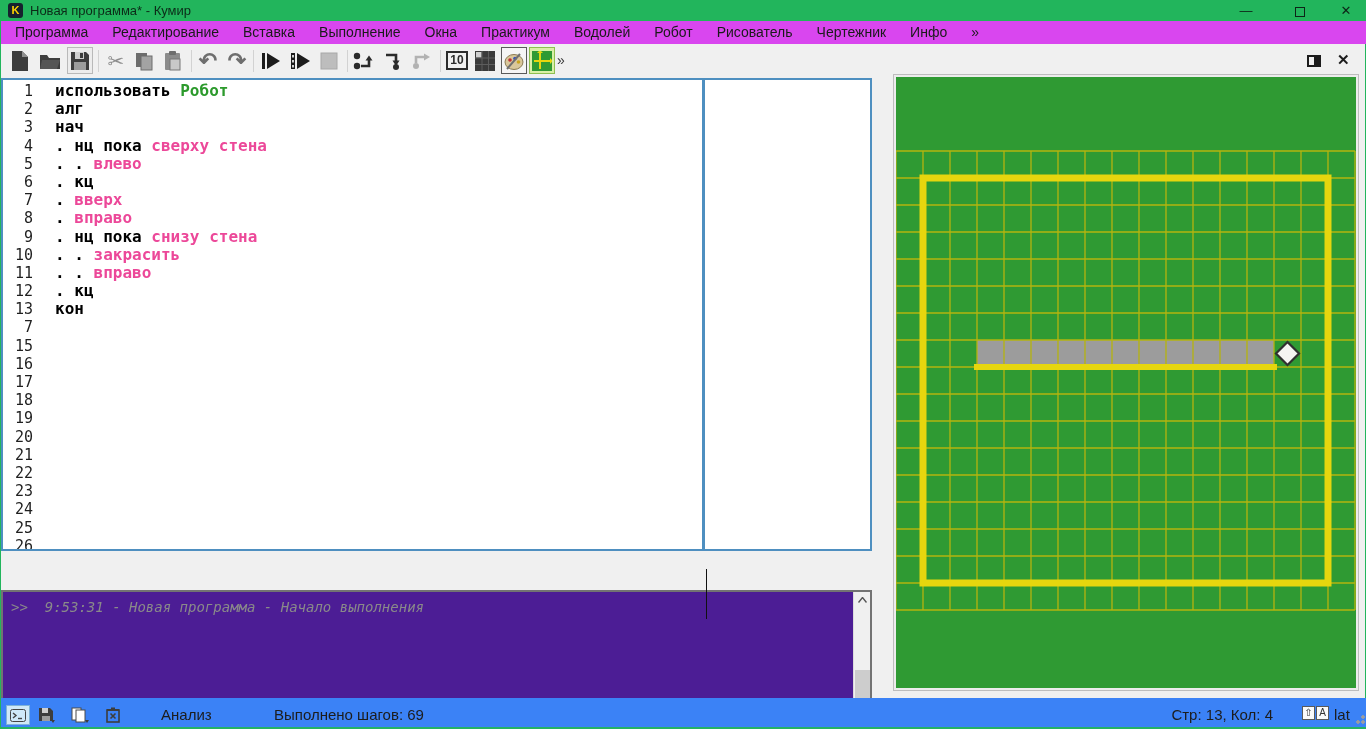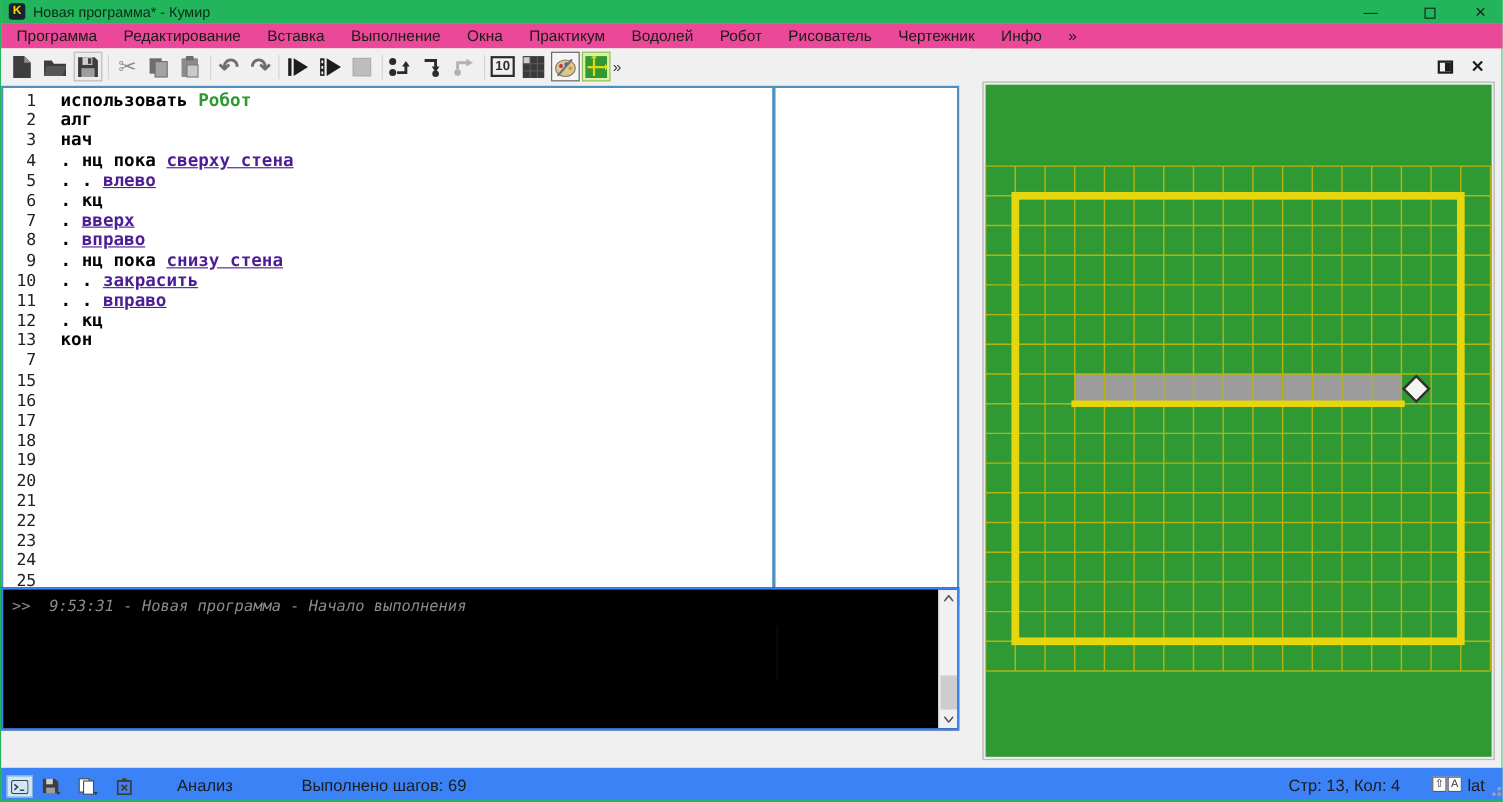--- a/index.html
+++ b/index.html
@@ -12,21 +12,21 @@
   #titlebar { position:absolute; left:0; top:0; width:1366px; height:21px; background:#22b55c; }
   #app-logo { position:absolute; left:7px; top:3px; width:15px; height:15px; background:#16222e;
               border-radius:3px; color:#ffd400; font-weight:bold; font-size:11px; line-height:15px; text-align:center; }
   #title-text { position:absolute; left:29px; top:3px; font-size:13px; color:#0c2b18; }
   .winbtn { position:absolute; top:0; width:34px; height:21px; text-align:center; line-height:21px;
             font-size:13px; color:#0d2417; cursor:default; }
   #btn-min { left:1228px; } #btn-max { left:1282px; } #btn-close { left:1328px; }
   #btn-max span { display:inline-block; width:10px; height:10px; border:1px solid #0d2417; vertical-align:middle; }
 
   
-  #menubar { position:absolute; left:0; top:21px; width:1366px; height:23px; background:#ec4899;
+  #menubar { position:absolute; left:0; top:21px; width:1366px; height:23px; background:#d946ef;
              display:flex; align-items:center; padding-left:2px; }
   .menu-item { padding:0 12px; font-size:14px; color:#1a1a1a; line-height:23px; }
 
   
   #toolbar { position:absolute; left:0; top:44px; width:880px; height:34px; background:#f0f0f0; }
   .tbtn { position:absolute; top:3px; width:26px; height:27px; display:flex; align-items:center; justify-content:center; }
   .tbtn.focused { border:1px solid #b9b9b9; background:#ececec; }
   .tbtn.framed  { border:1px solid #5a5a5a; background:#f5f5f5; }
   .tbtn.active  { border:1px solid #8fbf4f; background:#d9f0a6; }
   .tsep { position:absolute; top:6px; width:1px; height:22px; background:#d2d2d2; }
@@ -35,26 +35,26 @@
 
   
   #editor { position:absolute; left:0; top:78px; width:871px; height:473px; background:#ffffff;
             border:2px solid #4e8fc0; overflow:hidden; }
   #gutter { position:absolute; left:0; top:2px; width:38px; }
   .lnum { height:18.2px; line-height:18.2px; text-align:right; padding-right:8px;
           font-family:"DejaVu Sans Mono", monospace; font-size:15px; color:#1f1f1f; }
   #code { position:absolute; left:52px; top:2px; white-space:pre;
           font-family:"DejaVu Sans Mono", monospace; font-size:16px; font-weight:bold; }
   .code-line { height:18.2px; line-height:18.2px; }
-  .tok-k { color:#000000; } .tok-a { color:#2c9a2c; } .tok-c { color:#4c1d95;text-decoration:underline; } .tok-d { color:#000000; }
+  .tok-k { color:#000000; } .tok-a { color:#2c9a2c; } .tok-c { color:#ec4899; } .tok-d { color:#000000; }
   #margin-line { position:absolute; left:701px; top:80px; width:3px; height:469px; background:#4e8fc0; }
 
   
-  #console { position:absolute; left:0; top:534px; width:871px; height:130px; background:#000000;
-             border:2px solid #3b82f6; overflow:hidden; }
+  #console { position:absolute; left:0; top:590px; width:871px; height:130px; background:#4c1d95;
+             border:2px solid #737373; overflow:hidden; }
   #console-lines { position:absolute; left:8px; top:4px; white-space:pre;
              font-family:"DejaVu Sans Mono", monospace; font-style:italic; font-size:14px; color:#8a8a8a; }
   .console-line { height:30px; line-height:22px; }
   #console-caret { position:absolute; left:705px; top:569px; width:1px; height:50px; background:#111; }
   #console-scrollbar { position:absolute; right:0; top:0; width:17px; height:126px; background:#f0f0f0; border-left:1px solid #dcdcdc; }
   .sb-arrow { position:absolute; left:0; width:17px; height:16px; display:flex; align-items:center; justify-content:center; }
   #sb-up { top:0; } #sb-down { bottom:0; }
   #sb-thumb { position:absolute; left:1px; bottom:17px; width:15px; height:31px; background:#cdcdcd; }
 
   

